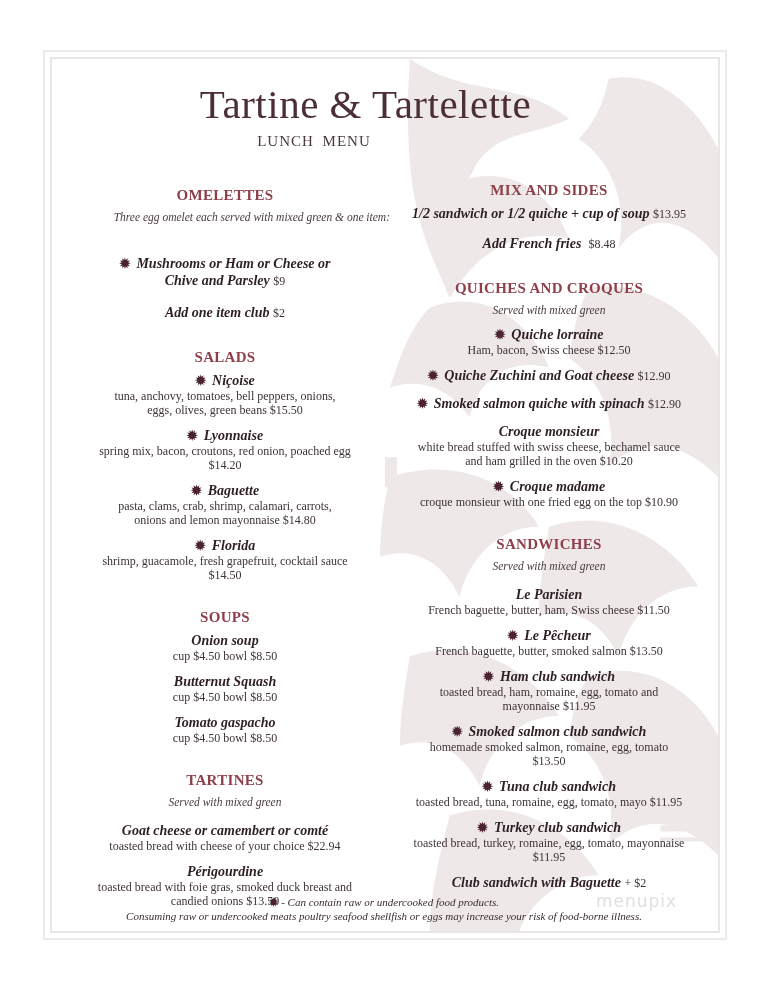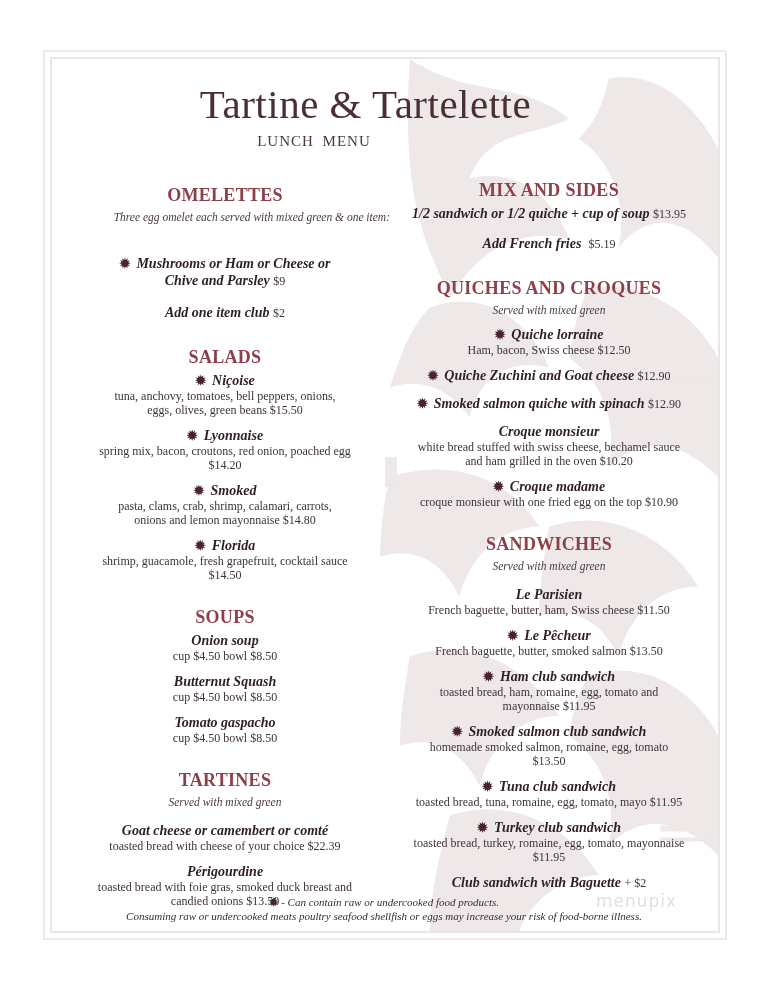--- a/index.html
+++ b/index.html
@@ -21,21 +21,21 @@
       font-size: 41px; color: #4a2f37; letter-spacing: 0.5px;
     }
     .subtitle {
       position: absolute; left: 0; width: 628px; top: 133px; text-align: center;
       font-size: 15px; color: #4a3a40; letter-spacing: 1px; word-spacing: 4px;
     }
     .col { position: absolute; text-align: center; }
     .col-left { left: 60px; width: 330px; top: 186px; }
     .col-right { left: 385px; width: 328px; top: 181px; }
     .section-title {
-      font-weight: bold; color: #8e3f4a; font-size: 18px; letter-spacing: 0.3px;
+      font-weight: bold; color: #8e3f4a; font-size: 15px; letter-spacing: 0.3px;
       margin: 0 0 6px 0; line-height: 18px;
     }
     .note { font-style: italic; font-size: 11.5px; color: #4a3a40; line-height: 15px; margin-bottom: 6px; }
     .item { margin-bottom: 10px; }
     .name { font-style: italic; font-weight: bold; font-size: 14px; color: #2e1f24; line-height: 17px; }
     .desc { font-size: 12px; color: #3f3337; line-height: 14px; }
     .price { font-size: 12px; color: #3f3337; font-style: normal; font-weight: normal; }
     .star { color: #4a2230; font-style: normal; font-size: 13px; margin-right: 6px; font-weight: bold; }
     .gap-m { height: 16px; }
     .footer {
@@ -97,21 +97,21 @@
       <div class="name"><span class="star">✹</span><span>Niçoise</span></div>
       <div class="desc">tuna, anchovy, tomatoes, bell peppers, onions,</div>
       <div class="desc">eggs, olives, green beans  $15.50</div>
     </div>
     <div class="item">
       <div class="name"><span class="star">✹</span><span>Lyonnaise</span></div>
       <div class="desc">spring mix, bacon, croutons, red onion, poached egg</div>
       <div class="desc">$14.20</div>
     </div>
     <div class="item">
-      <div class="name"><span class="star">✹</span><span>Smoked</span></div>
+      <div class="name"><span class="star">✹</span><span>Baguette</span></div>
       <div class="desc">pasta, clams, crab, shrimp, calamari, carrots,</div>
       <div class="desc">onions and lemon mayonnaise  $14.80</div>
     </div>
     <div class="item">
       <div class="name"><span class="star">✹</span><span>Florida</span></div>
       <div class="desc">shrimp, guacamole, fresh grapefruit, cocktail sauce</div>
       <div class="desc">$14.50</div>
     </div>
   </section>
 
@@ -133,39 +133,39 @@
     </div>
   </section>
 
   <div class="gap-m"></div>
 
   <section>
     <div class="section-title">TARTINES</div>
     <div class="note" style="margin-bottom:12px;">Served with mixed green</div>
     <div class="item">
       <div class="name">Goat cheese or camembert or comté</div>
-      <div class="desc">toasted bread with cheese of your choice  $22.39</div>
+      <div class="desc">toasted bread with cheese of your choice  $22.94</div>
     </div>
     <div class="item">
       <div class="name">Périgourdine</div>
       <div class="desc">toasted bread with foie gras, smoked duck breast and</div>
       <div class="desc">candied onions  $13.50</div>
     </div>
   </section>
 </div>
 
 <div class="col col-right">
 
   <section>
     <div class="section-title">MIX AND SIDES</div>
     <div class="item" style="margin-bottom:12px;">
       <div class="name"><span>1/2 sandwich or 1/2 quiche + cup of soup</span> <span class="price">$13.95</span></div>
     </div>
     <div class="item">
-      <div class="name"><span>Add French fries</span>&nbsp; <span class="price">$5.19</span></div>
+      <div class="name"><span>Add French fries</span>&nbsp; <span class="price">$8.48</span></div>
     </div>
   </section>
 
   <div class="gap-m"></div>
 
   <section>
     <div class="section-title">QUICHES AND CROQUES</div>
     <div class="note" style="margin-bottom:8px;">Served with mixed green</div>
     <div class="item">
       <div class="name"><span class="star">✹</span><span>Quiche lorraine</span></div>

